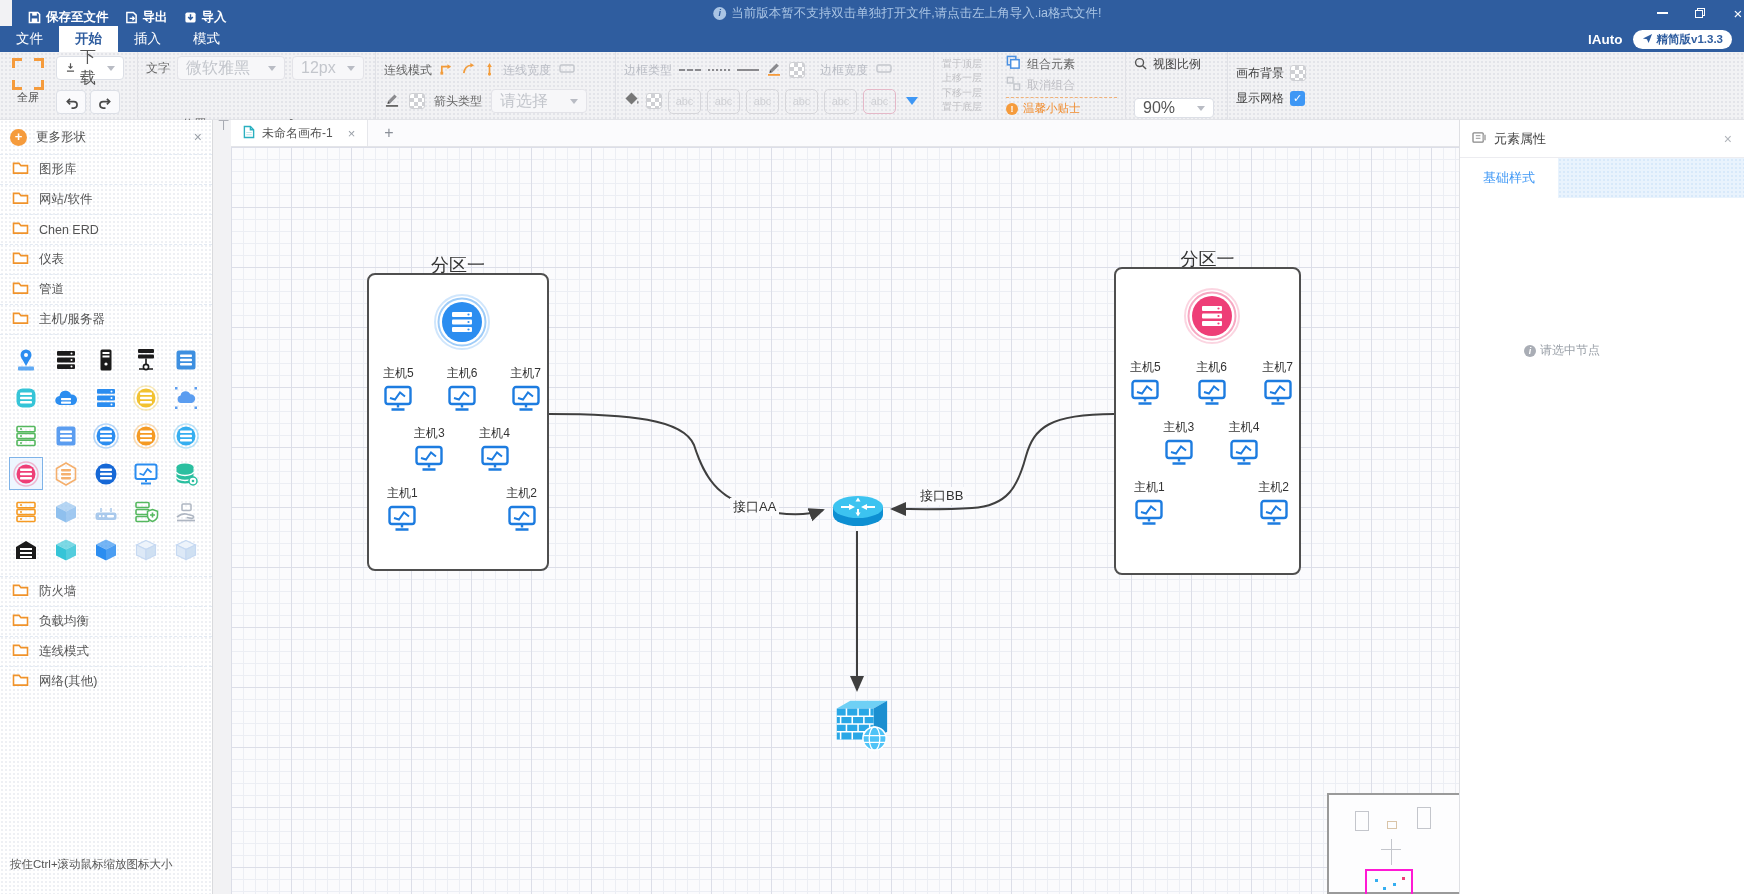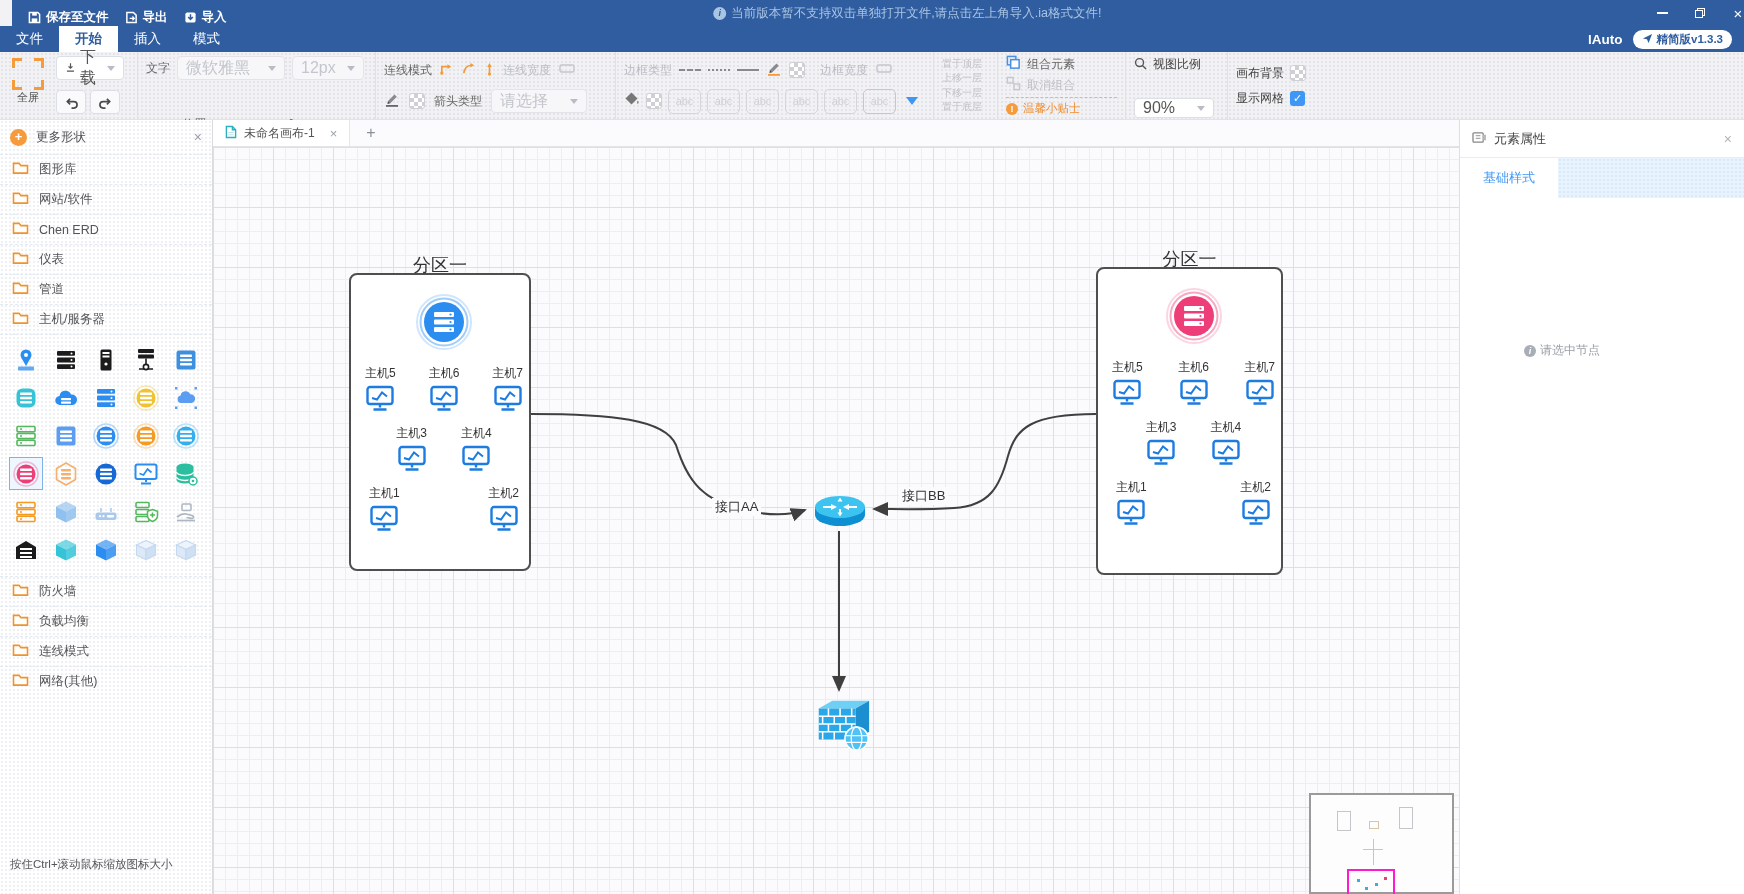--- a/index.html
+++ b/index.html
@@ -73,38 +73,38 @@
   .side-head { height:34px; display:flex; align-items:center; gap:9px; padding:0 10px; font-size:12.5px; color:#555; }
   .plus-circle { width:17px; height:17px; border-radius:50%; background:#f59b3c; color:#fff; font-size:13px; line-height:16px; text-align:center; font-weight:bold; }
   .side-close { margin-left:auto; color:#9aa0a8; font-size:14px; cursor:pointer; }
   .side-row { height:30px; display:flex; align-items:center; gap:10px; padding:0 12px; font-size:12.5px; color:#555; border-top:1px dashed #e3eaf3; cursor:pointer; }
   .icon-grid { display:grid; grid-template-columns:repeat(5,1fr); justify-items:center; row-gap:5px; padding:8px 6px 10px 6px; border-top:1px dashed #e3eaf3; }
   .grid-cell { width:34px; height:33px; display:flex; align-items:center; justify-content:center; cursor:pointer; border:1px solid transparent; }
   .grid-cell.selected { border:1px solid #7fb3e8; background:#eef6ff; }
   .side-hint { position:absolute; left:10px; bottom:22px; font-size:11.5px; color:#555; }
 
   
-  .canvas-wrap { position:absolute; left:213px; top:120px; width:1246px; height:774px; }
+  .canvas-wrap { position:absolute; left:231px; top:120px; width:1246px; height:774px; }
   .tabbar { height:27px; background:#fbfbfd; border-bottom:1px solid #e3e4e8; display:flex; align-items:stretch; }
   .doc-tab { display:flex; align-items:center; gap:7px; padding:0 12px; background:#fff; border-right:1px solid #e6e7eb; font-size:12px; color:#555; cursor:pointer; }
   .doc-tab .x { color:#9aa0a8; margin-left:8px; font-size:13px; }
   .tab-plus { display:flex; align-items:center; padding:0 16px; color:#8a8f98; font-size:16px; cursor:pointer; }
   .canvas-area { position:relative; width:1246px; height:747px; overflow:hidden; background:#fbfbfd;
     background-image:
       linear-gradient(#dcdee8 1px, transparent 1px), linear-gradient(90deg,#dcdee8 1px, transparent 1px),
       linear-gradient(#eceef4 1px, transparent 1px), linear-gradient(90deg,#eceef4 1px, transparent 1px);
     background-size:60px 60px,60px 60px,12px 12px,12px 12px; }
   .wires { position:absolute; left:0; top:0; }
   .group-wrap { position:absolute; }
   .group-title { text-align:center; font-size:18px; color:#333; height:18px; margin-bottom:2px; }
   .group-box { background:#fff; border:2px solid #4f4f4f; border-radius:8px; padding:14px 6px 10px 14px; display:flex; flex-direction:column; }
   .group-big-icon { display:flex; justify-content:center; margin:4px 0 14px 0; }
   .g-row { display:flex; margin-bottom:13px; }
   .g-row-0 { justify-content:space-between; }
-  .g-row-1 { justify-content:center; gap:34px; }
+  .g-row-1 { justify-content:center; gap:34px;font-family:Liberation Mono, monospace; }
   .g-row-2 { justify-content:space-between; padding:0 4px; }
   .host { display:flex; flex-direction:column; align-items:center; cursor:pointer; }
   .host-label { font-size:12px; color:#333; margin-bottom:3px; }
   .port-label { position:absolute; font-size:13px; color:#333; background:#fbfbfd; padding:0 3px; }
   .node-abs { position:absolute; cursor:pointer; }
 
   
   .minimap { position:absolute; left:1096px; top:646px; width:145px; height:101px; background:#fdfdfe; border:2px solid #9a9a9a; }
   .mm-rect { position:absolute; border:1px solid #c4c6cc; }
   .mm-view { position:absolute; left:36px; top:74px; width:48px; height:27px; border:2px solid #ff19d4; }

